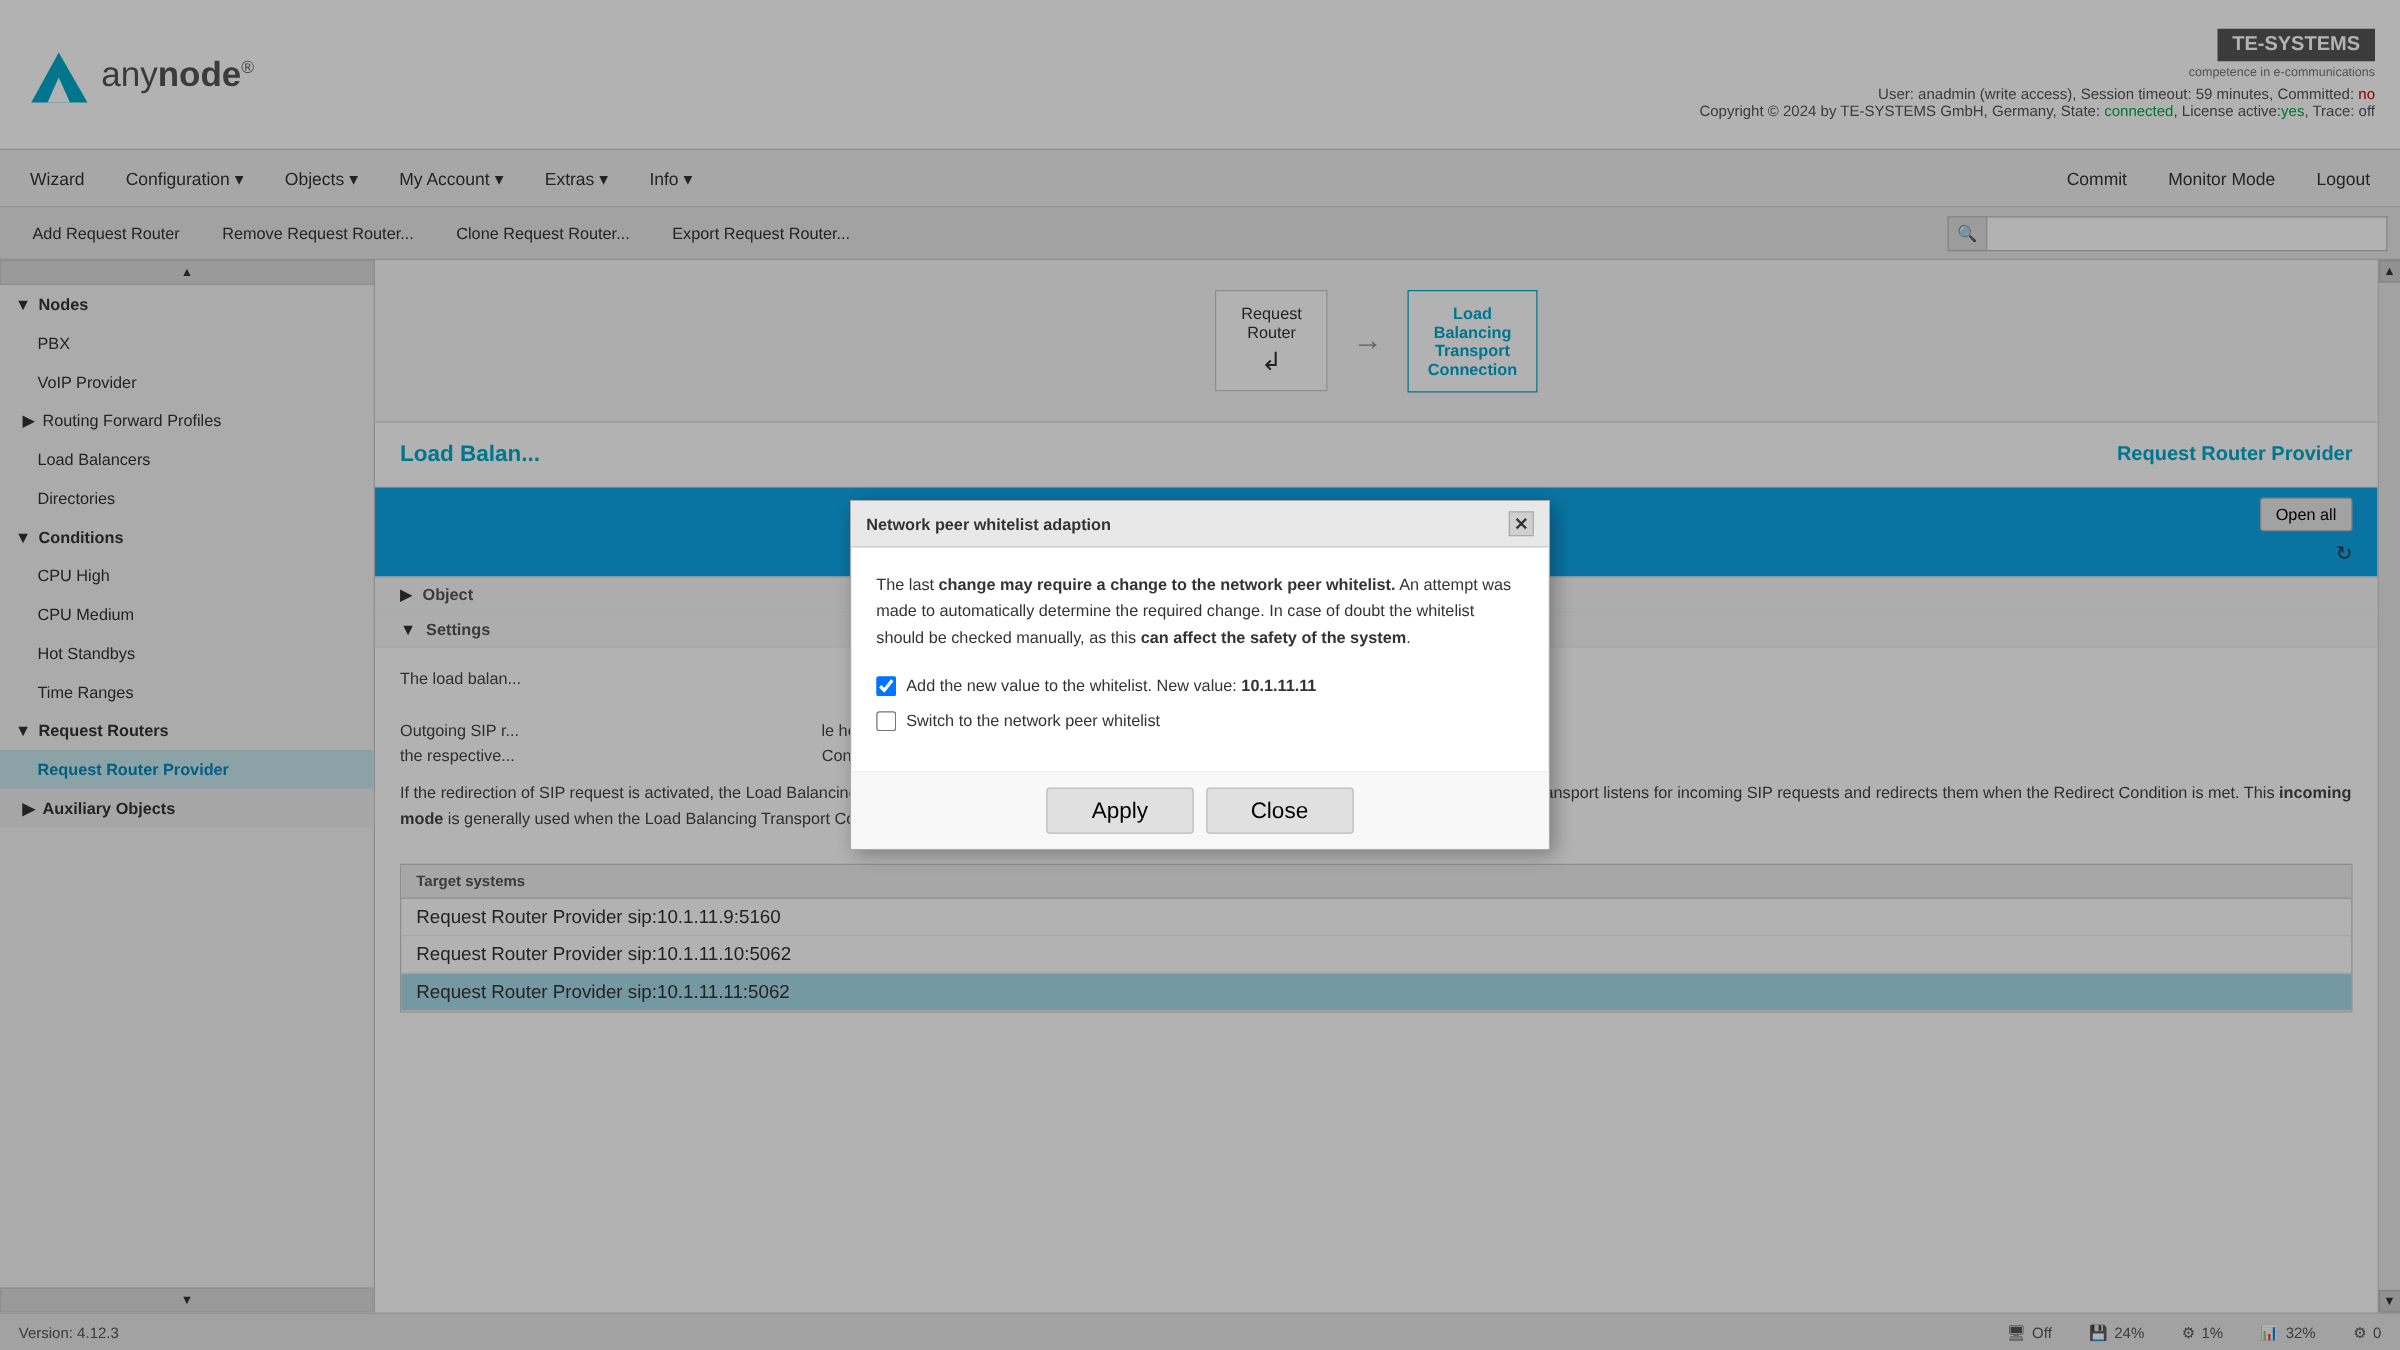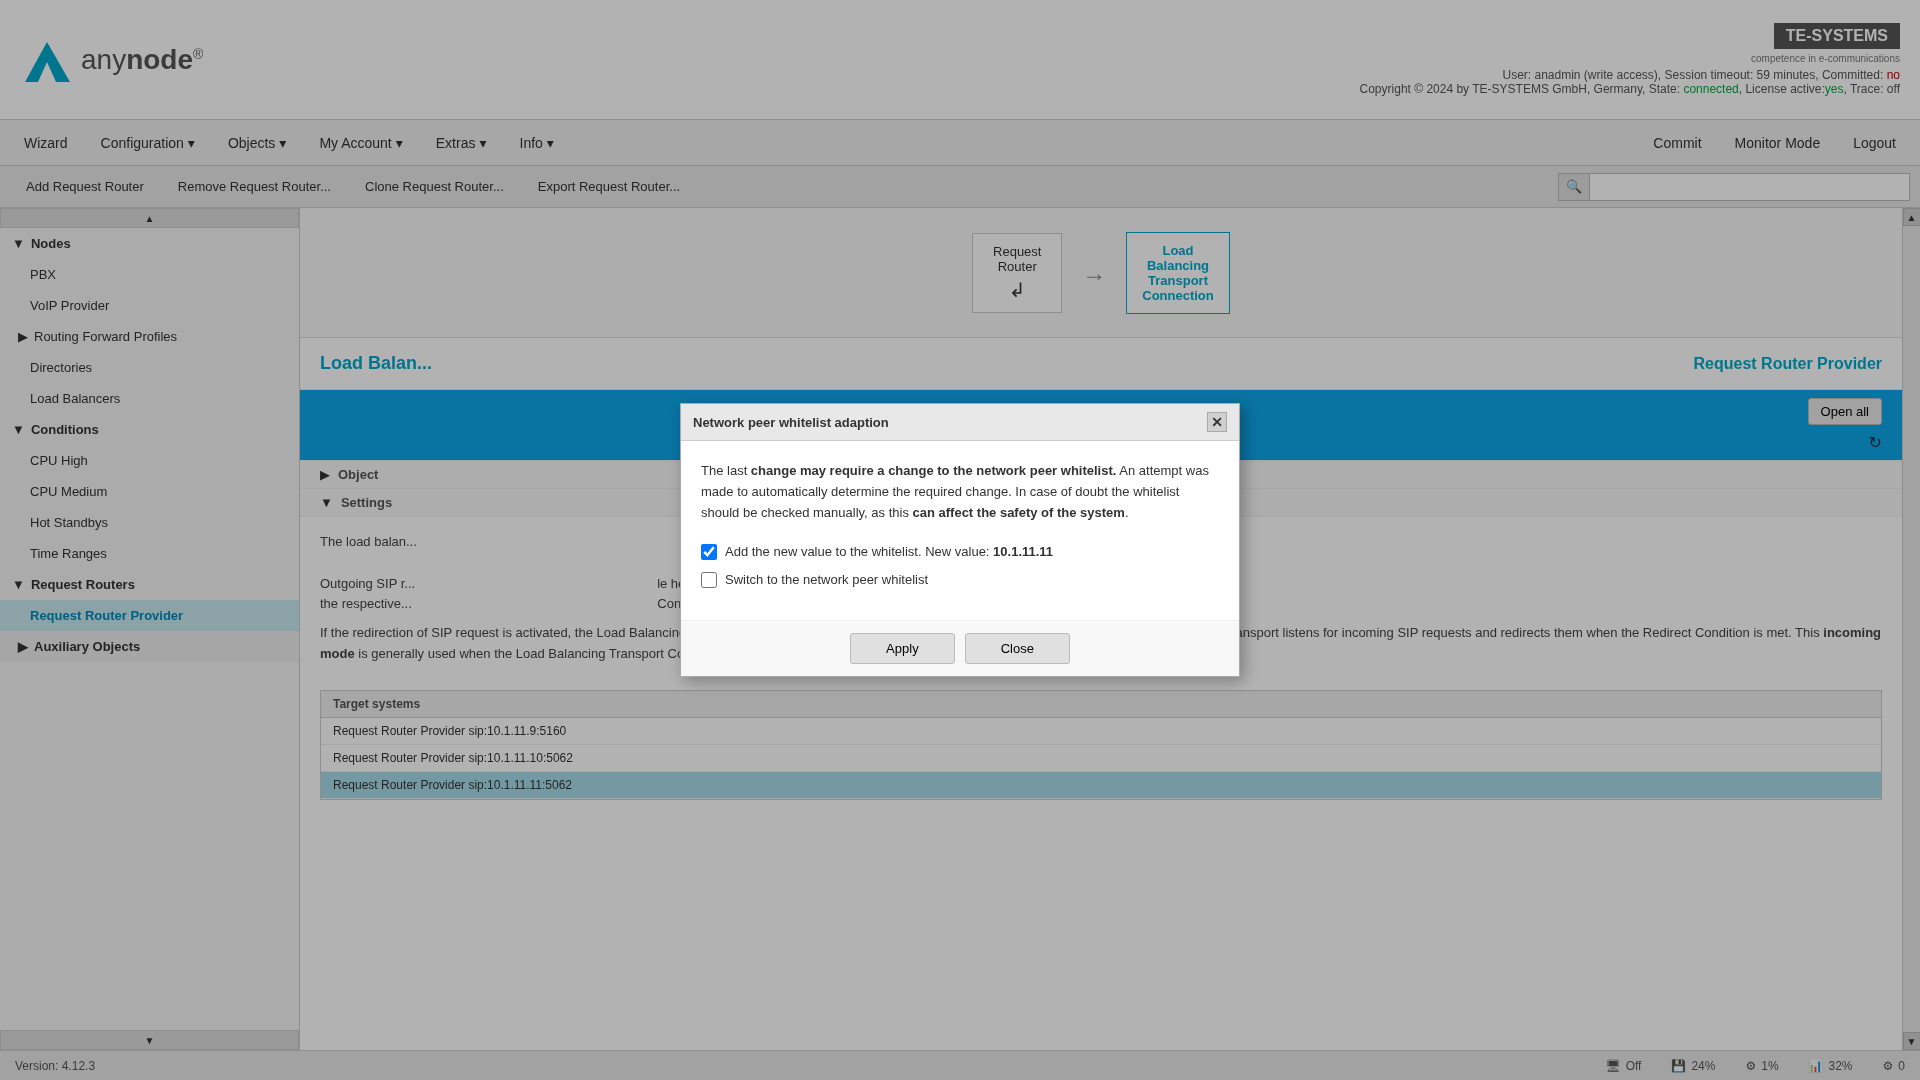--- a/index.html
+++ b/index.html
@@ -247,21 +247,21 @@
       padding: 6px 12px;
       background: #f0f0f0;
       font-weight: bold;
       border-bottom: 1px solid #ccc;
       font-size: 12px;
       color: #555;
     }
     .table-data-row {
       padding: 6px 12px;
       border-bottom: 1px solid #eee;
-      font-size: 12px;
+      font-size: 15px;
       cursor: pointer;
     }
     .table-data-row.selected { background: #a8dce8; }
 
     
     #right-scroll {
       width: 18px;
       background: #e8e8e8;
       border-left: 1px solid #ccc;
       display: flex;
@@ -362,21 +362,21 @@
       justify-content: center;
       gap: 10px;
       border-top: 1px solid #eee;
       background: #f8f8f8;
     }
     .modal-btn {
       padding: 7px 35px;
       border: 1px solid #bbb;
       background: #e0e0e0;
       cursor: pointer;
-      font-size: 13px;
+      font-size: 18px;
       border-radius: 3px;
     }
   </style>
 </head>
 <body>
 
 <div id="top-header">
   <div id="logo-area">
 
     <svg width="55" height="55" viewBox="0 0 55 55">
@@ -430,22 +430,22 @@
 
     <div class="sidebar-group-header">
       <span>▼</span>
       <span>Nodes</span>
     </div>
     <div class="sidebar-item">PBX</div>
     <div class="sidebar-item">VoIP Provider</div>
     <div class="sidebar-item" style="display:flex; align-items:center; gap:6px; padding-left: 18px;">
       <span>▶</span> Routing Forward Profiles
     </div>
+    <div class="sidebar-item">Load Balancers</div>
     <div class="sidebar-item">Directories</div>
-    <div class="sidebar-item">Load Balancers</div>
 
     <div class="sidebar-group-header">
       <span>▼</span>
       <span>Conditions</span>
     </div>
     <div class="sidebar-item">CPU High</div>
     <div class="sidebar-item">CPU Medium</div>
     <div class="sidebar-item">Hot Standbys</div>
     <div class="sidebar-item">Time Ranges</div>
 

